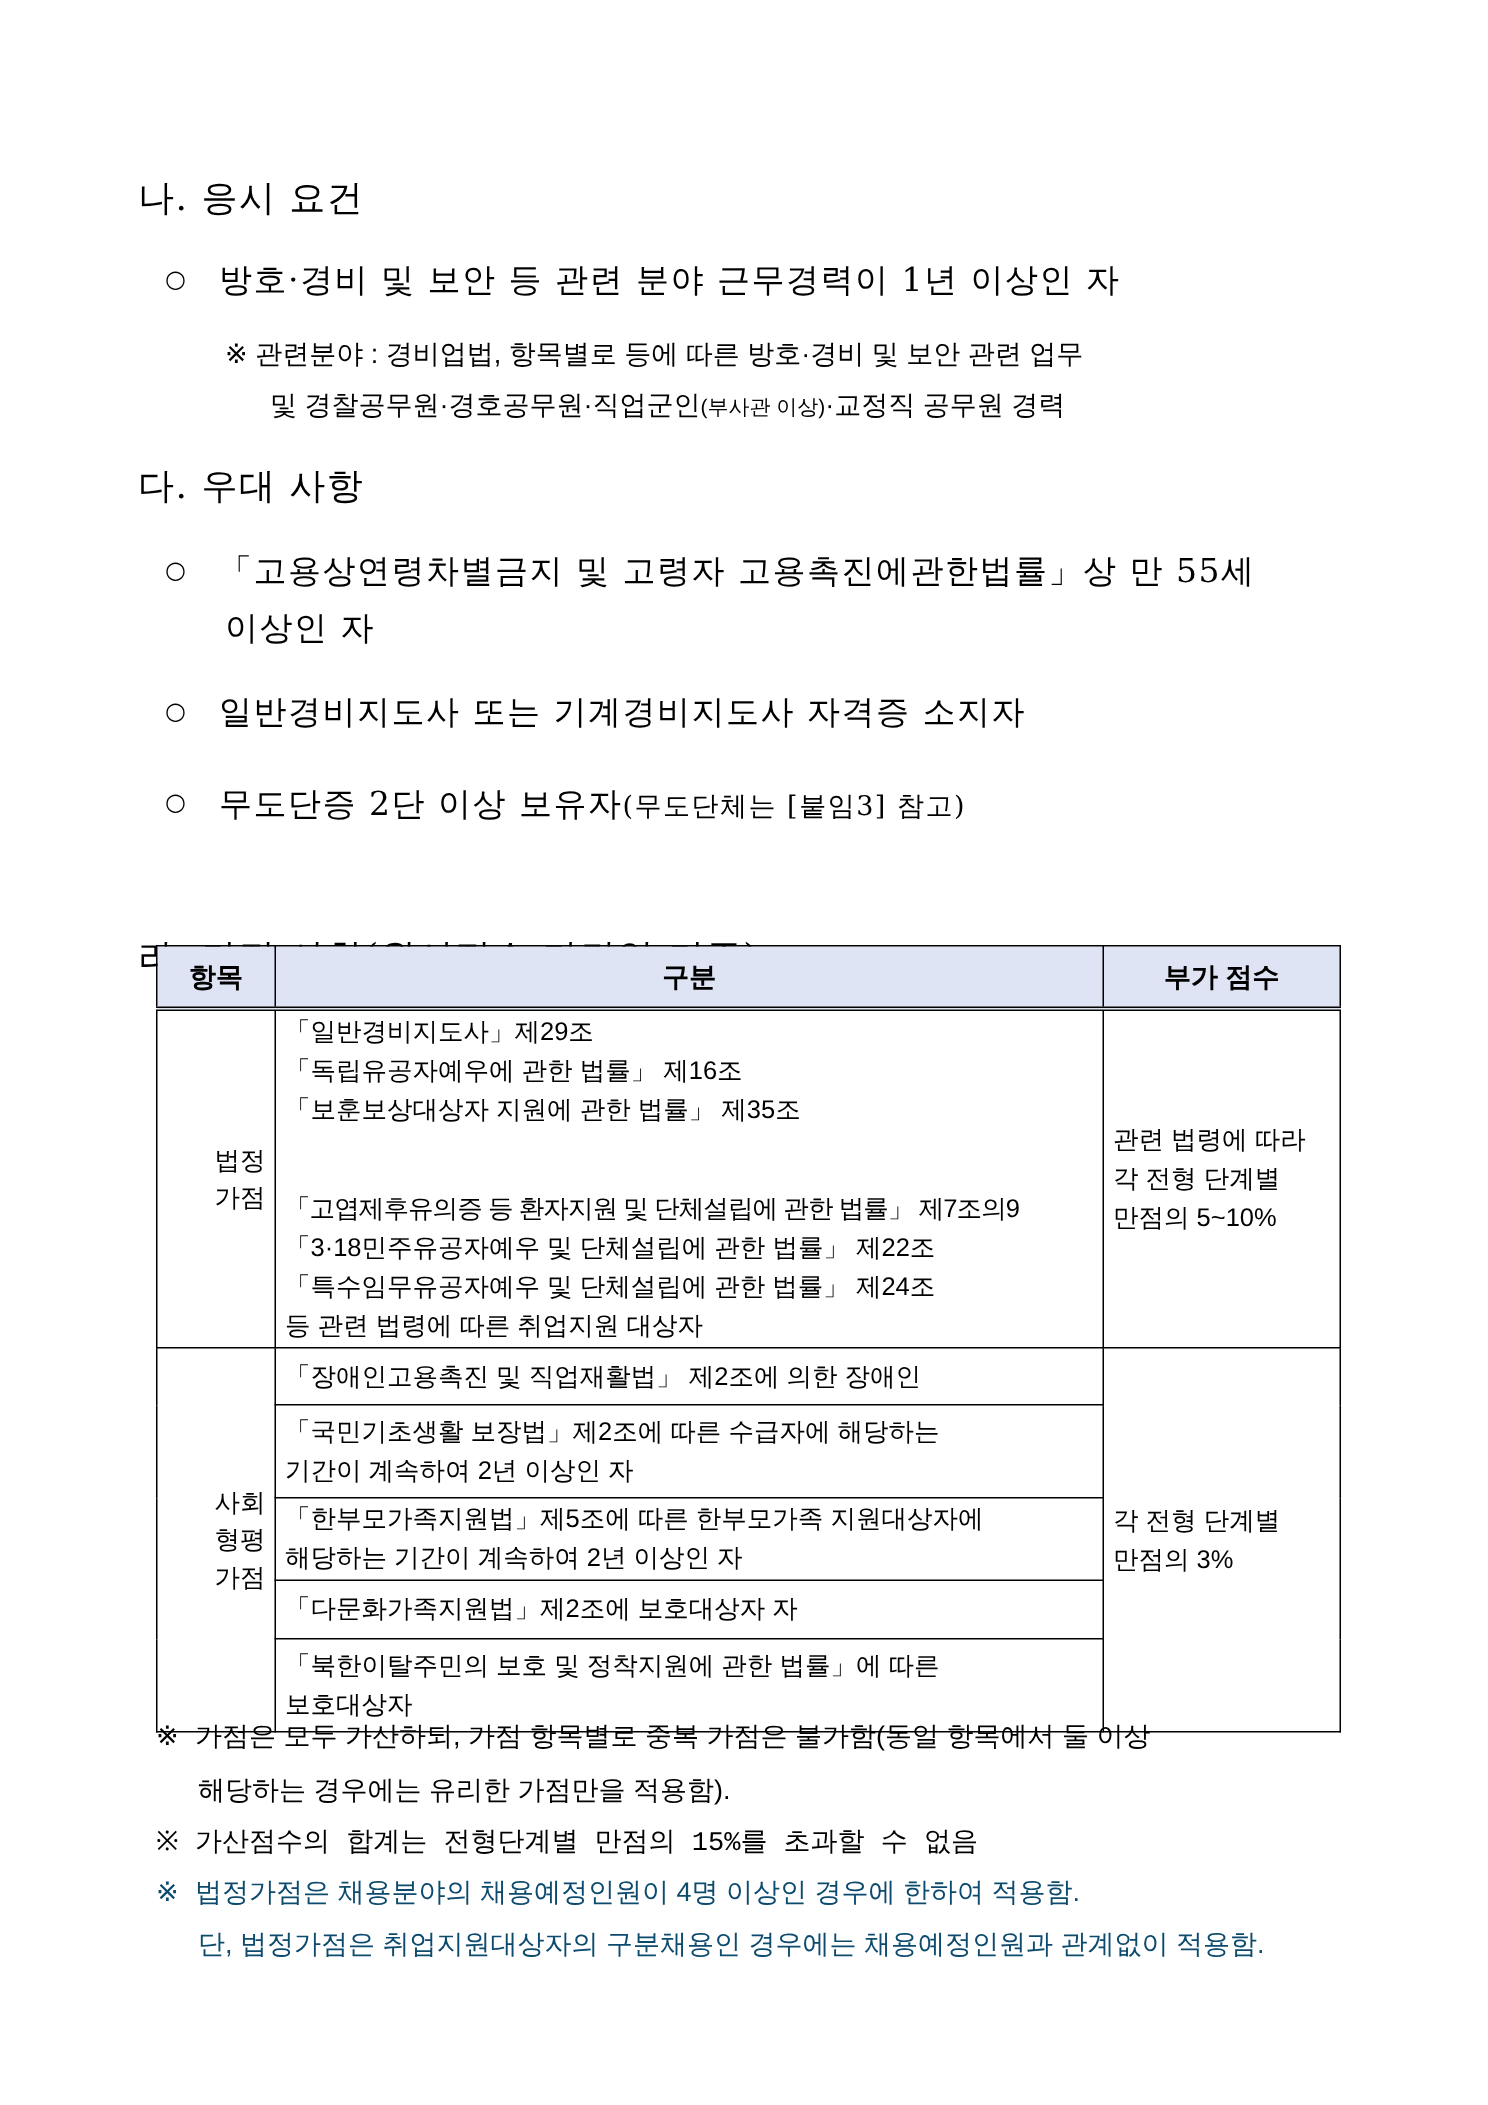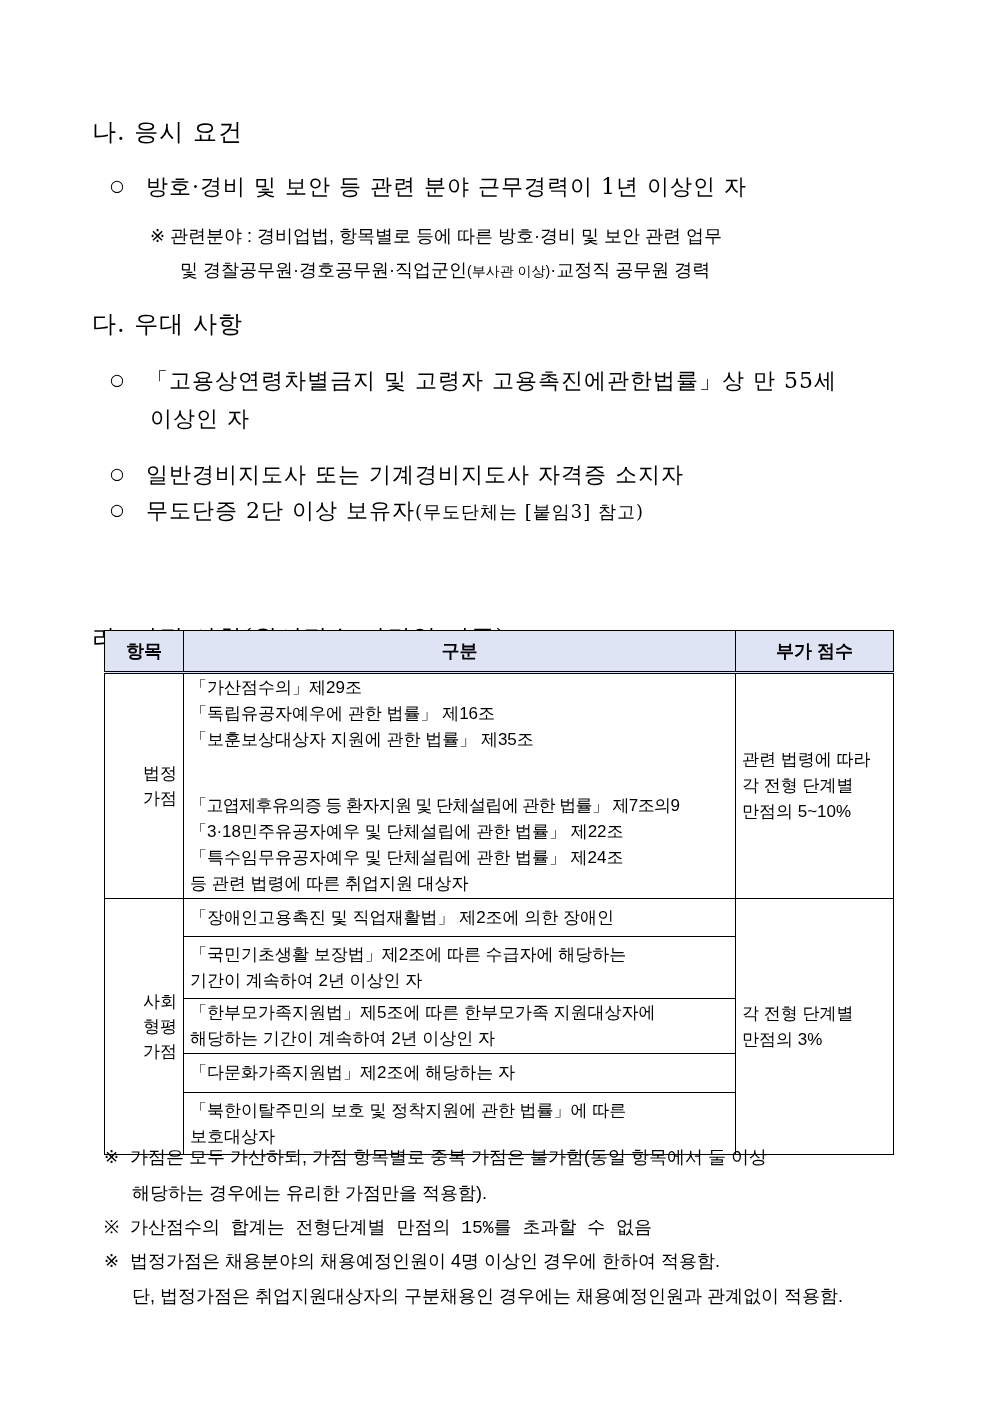--- a/index.html
+++ b/index.html
@@ -21,21 +21,21 @@
     table.score-table th, table.score-table td { border: 1px solid #000; padding: 0 6px; vertical-align: middle; }
     table.score-table th { background: #dfe4f4; font-weight: bold; height: 40px; text-align: center; font-size: 18px; border-bottom: 3px double #000; margin-left: 29px; }
     table.score-table td.cat { text-align: right; line-height: 25px; }
     table.score-table td.items { line-height: 26px; padding-top: 1px; padding-bottom: 1px; }
     table.score-table td.score { line-height: 26px; }
     .law-line { display: block; white-space: nowrap; }
 
     .foot { position: absolute; left: 104px; font-size: 18px; white-space: nowrap; }
     .foot .mark { display: inline-block; width: 26px; }
     .foot-cont { position: absolute; left: 132px; font-size: 18px; white-space: nowrap; }
-    .red { color: #000000; }
+    .red { color: #0c4a6e; }
   </style>
 </head>
 <body>
 
 <div class="section-title serif" style="top:116px;">나. 응시 요건</div>
 <div class="bullet-line serif" style="top:172px;">
   <span class="mark">○</span><span>방호·경비 및 보안 등 관련 분야 근무경력이 1년 이상인 자</span>
 </div>
 <div class="note-line sans" style="left:150px; top:224px;">
   <span>※</span>
@@ -46,21 +46,21 @@
 </div>
 
 <div class="section-title serif" style="top:308px;">다. 우대 사항</div>
 <div class="bullet-line serif" style="top:366px;">
   <span class="mark">○</span><span>「고용상연령차별금지 및 고령자 고용촉진에관한법률」상 만 55세</span>
 </div>
 <div class="cont-line serif" style="top:404px;">이상인 자</div>
 <div class="bullet-line serif" style="top:460px;">
   <span class="mark">○</span><span>일반경비지도사 또는 기계경비지도사 자격증 소지자</span>
 </div>
-<div class="bullet-line serif" style="top:496px;">
+<div class="bullet-line serif" style="top:521px;">
   <span class="mark">○</span><span>무도단증 2단 이상 보유자</span><span style="font-size:18px;">(무도단체는 [붙임3] 참고)</span>
 </div>
 
 <div class="section-title serif" style="top:574px;margin-top:48px;">라. 가점 사항(원서접수 마감일 기준)</div>
 
 <table class="score-table sans">
   <colgroup>
     <col style="width:79px;">
     <col style="width:552px;">
     <col style="width:158px;">
@@ -72,21 +72,21 @@
       <th>부가 점수</th>
     </tr>
   </thead>
   <tbody>
     <tr style="height:183px;">
       <td class="cat">
         <span class="law-line">법정</span>
         <span class="law-line">가점</span>
       </td>
       <td class="items">
-        <span class="law-line">「가산점수의」제29조</span>
+        <span class="law-line">「일반경비지도사」제29조</span>
         <span class="law-line">「독립유공자예우에 관한 법률」 제16조</span>
         <span class="law-line">「보훈보상대상자 지원에 관한 법률」 제35조</span>
         <span class="law-line" style="letter-spacing:-0.6px;margin-top:40px;">「고엽제후유의증 등 환자지원 및 단체설립에 관한 법률」 제7조의9</span>
         <span class="law-line">「3·18민주유공자예우 및 단체설립에 관한 법률」 제22조</span>
         <span class="law-line">「특수임무유공자예우 및 단체설립에 관한 법률」 제24조</span>
         <span class="law-line">등 관련 법령에 따른 취업지원 대상자</span>
       </td>
       <td class="score">
         <span class="law-line">관련 법령에 따라</span>
         <span class="law-line">각 전형 단계별</span>
@@ -114,21 +114,21 @@
       </td>
     </tr>
     <tr style="height:53px;">
       <td class="items">
         <span class="law-line">「한부모가족지원법」제5조에 따른 한부모가족 지원대상자에</span>
         <span class="law-line">해당하는 기간이 계속하여 2년 이상인 자</span>
       </td>
     </tr>
     <tr style="height:39px;">
       <td class="items">
-        <span class="law-line">「다문화가족지원법」제2조에 해당하는 자</span>
+        <span class="law-line">「다문화가족지원법」제2조에 보호대상자 자</span>
       </td>
     </tr>
     <tr style="height:62px;">
       <td class="items">
         <span class="law-line">「북한이탈주민의 보호 및 정착지원에 관한 법률」에 따른</span>
         <span class="law-line">보호대상자</span>
       </td>
     </tr>
   </tbody>
 </table>

